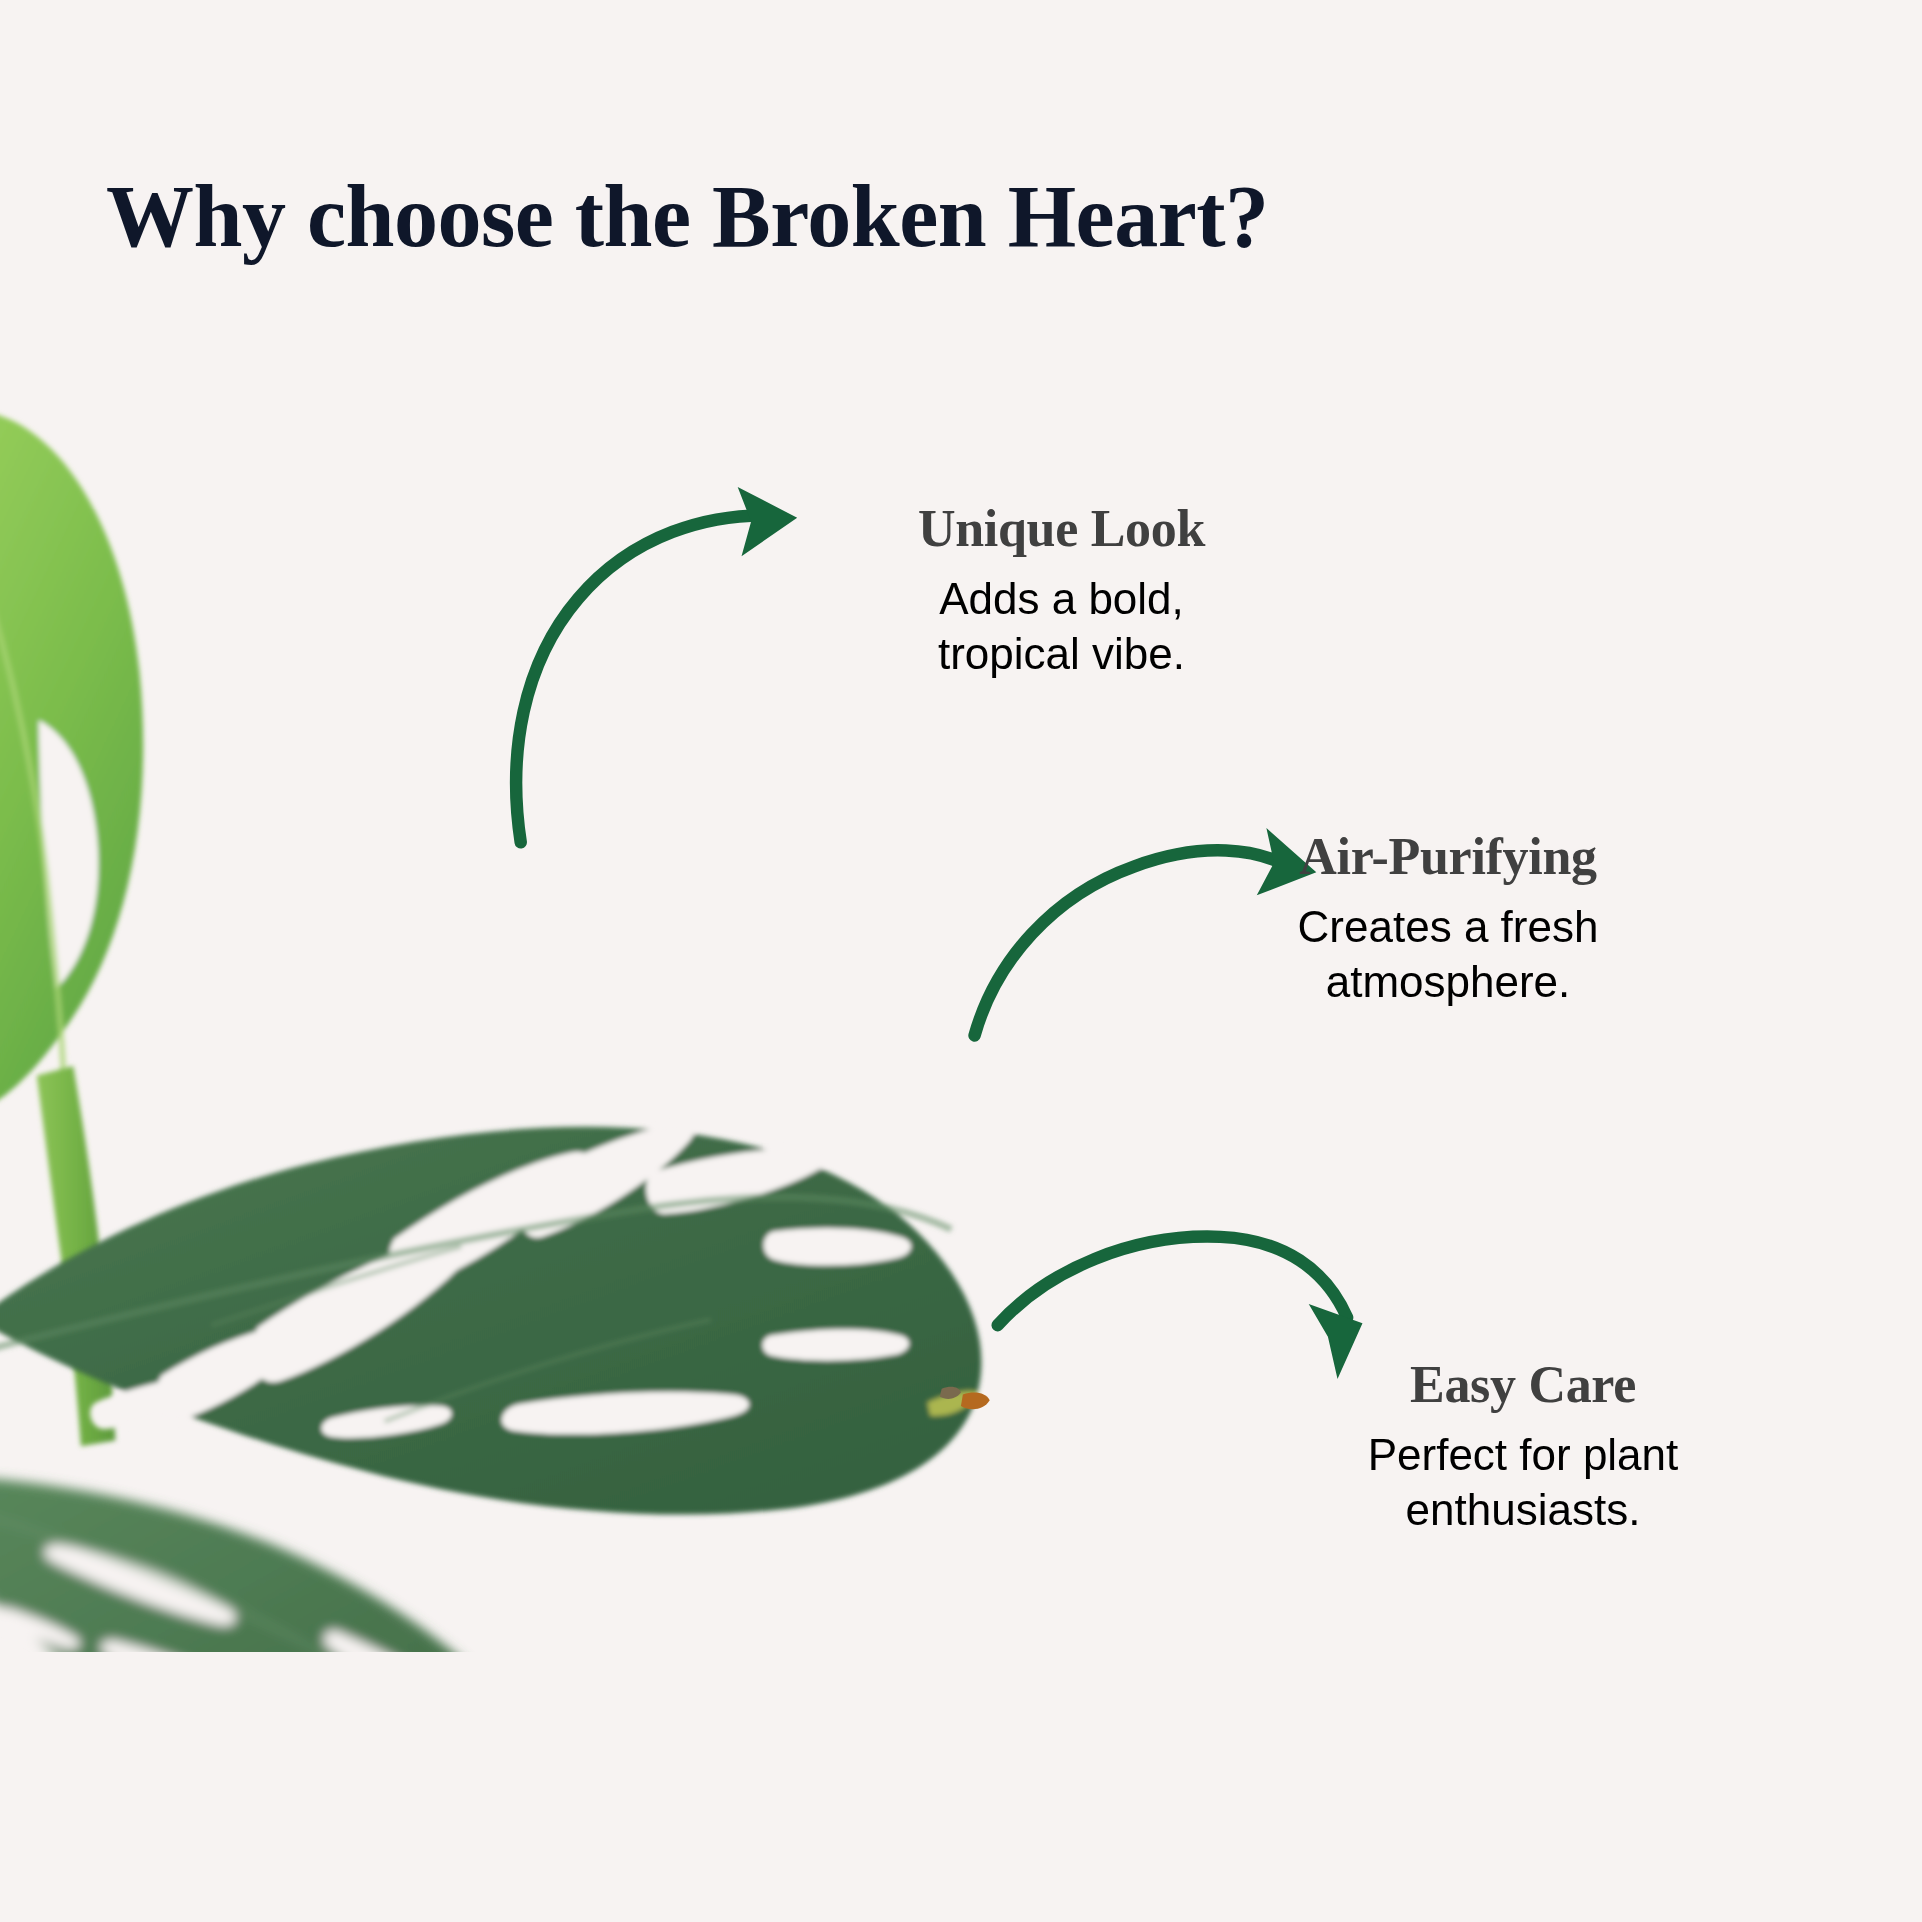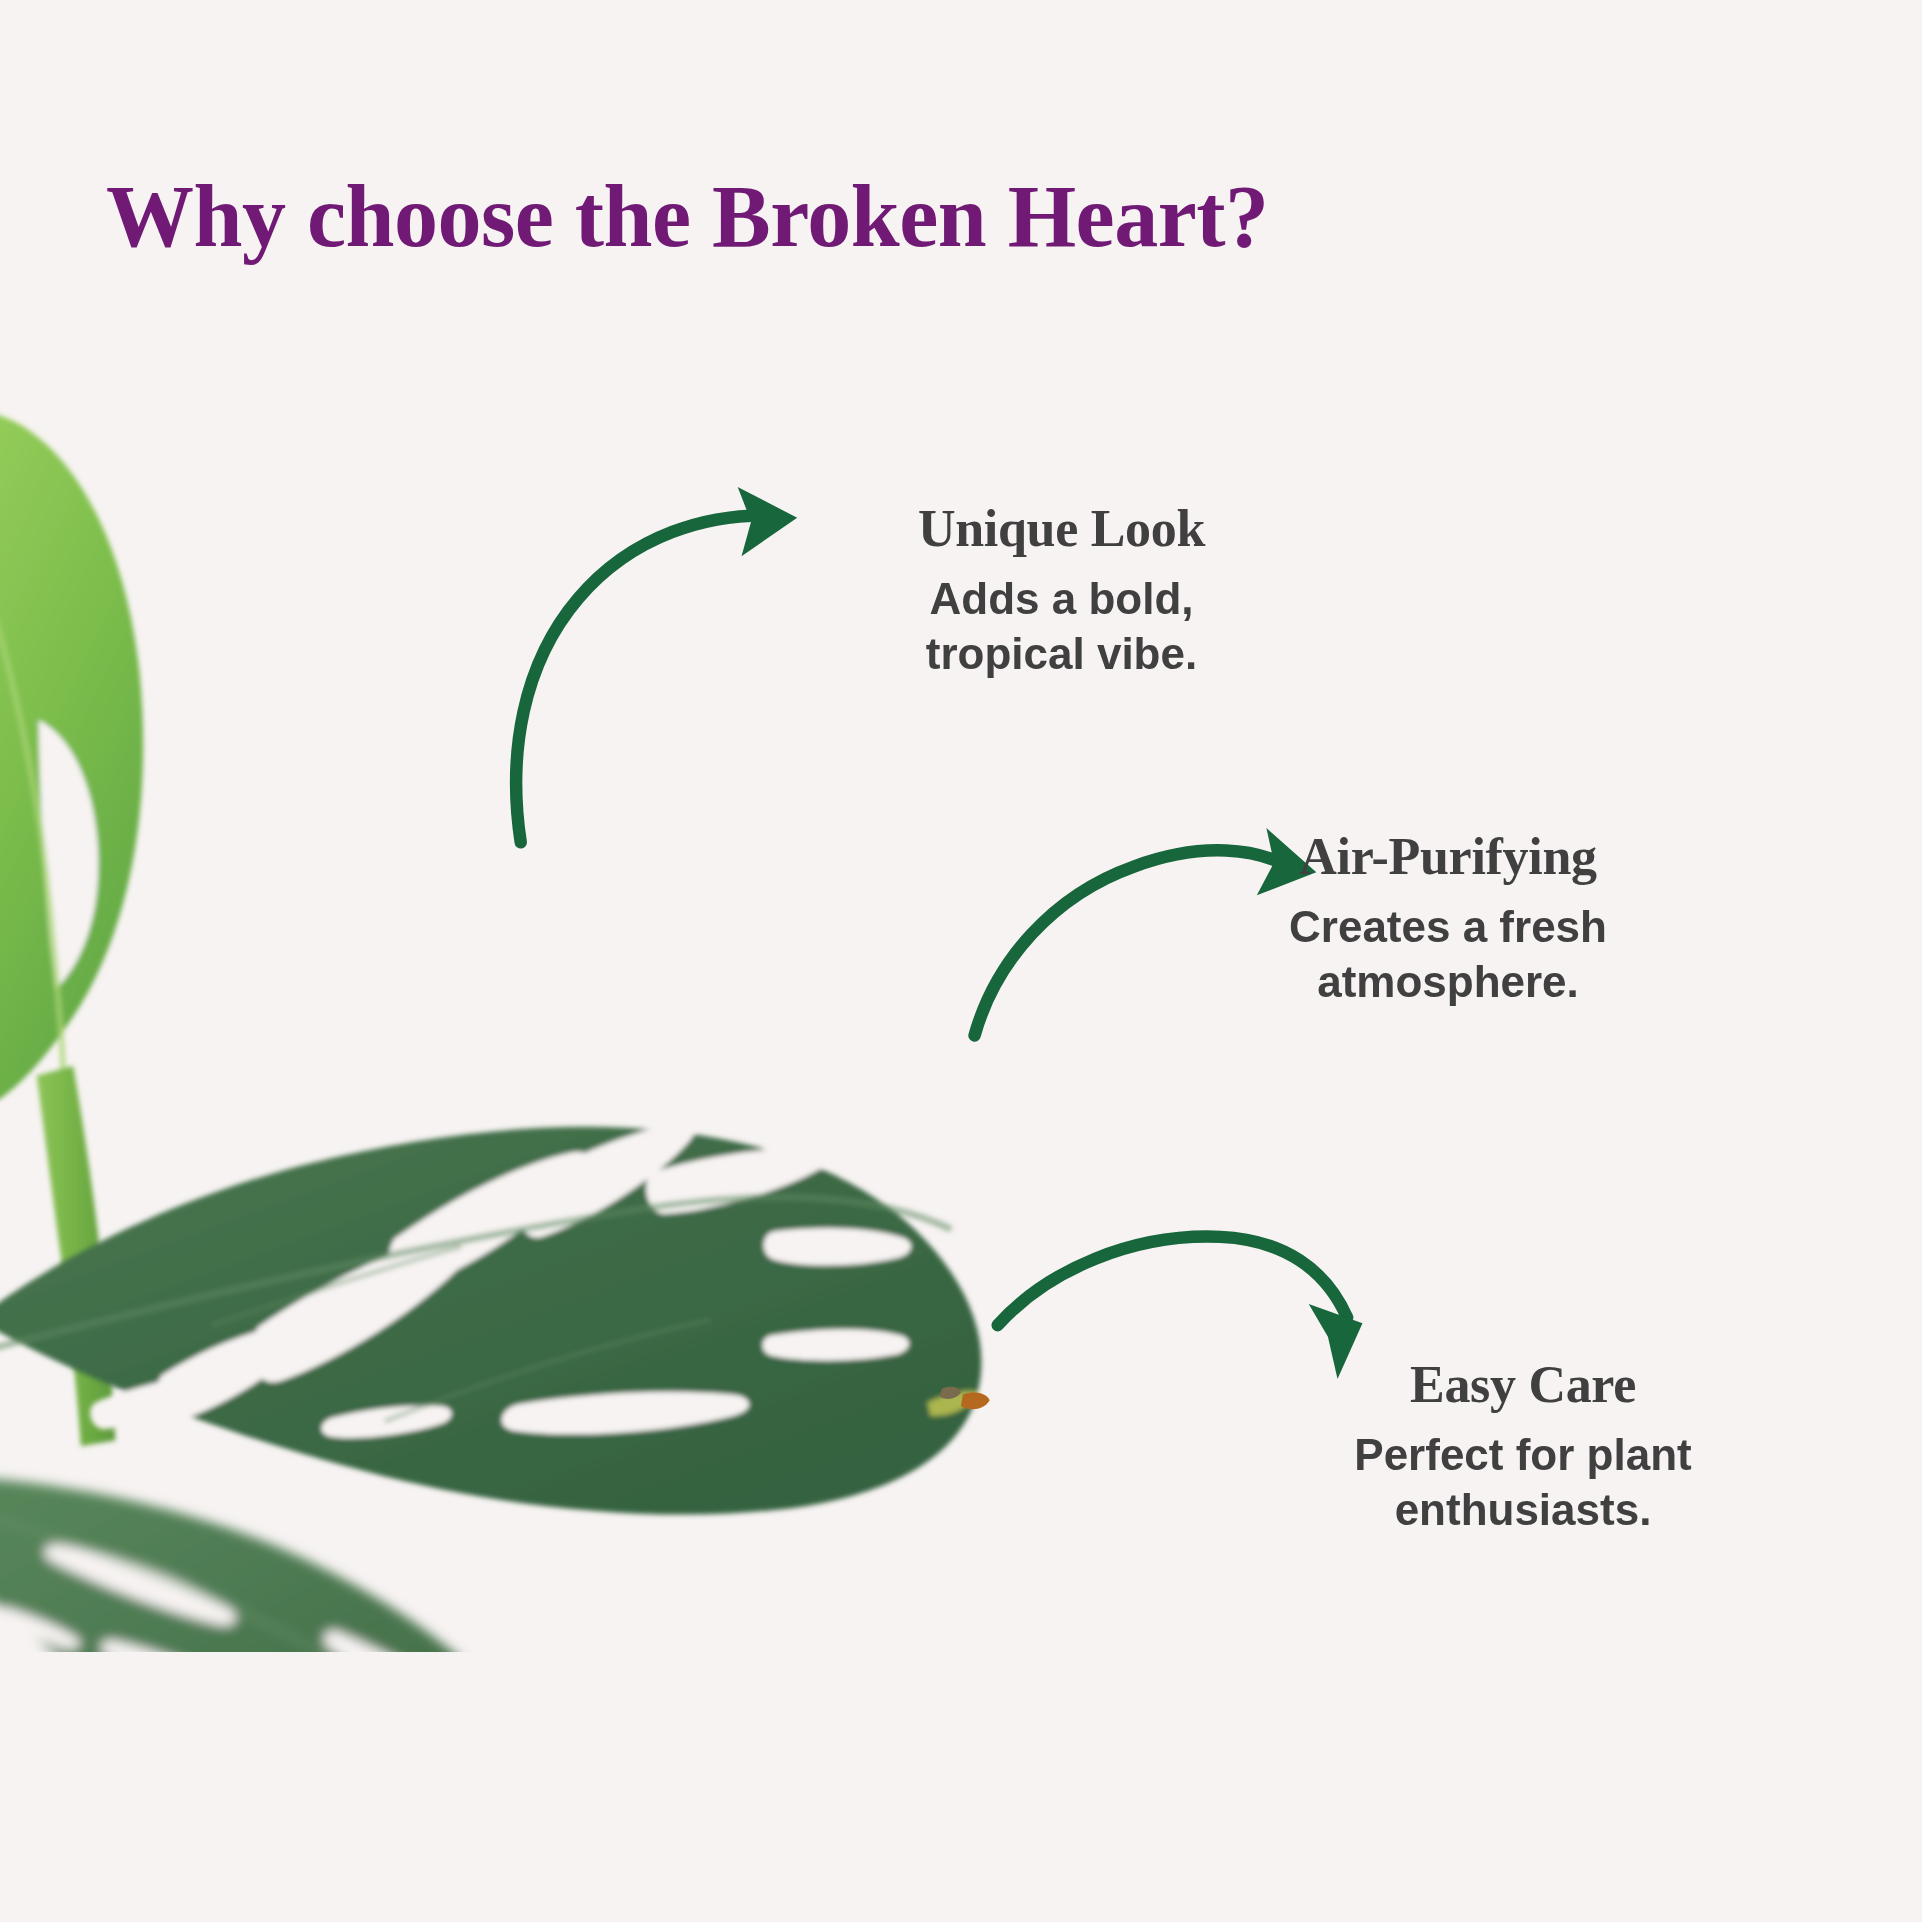--- a/index.html
+++ b/index.html
@@ -19,44 +19,44 @@
   
   #page-title {
     position: absolute;
     left: 106px;
     top: 171px;
     width: 1633px;
     font-family: "Liberation Serif", serif;
     font-weight: bold;
     font-size: 88px;
     letter-spacing: -0.5px;
-    color: #701a75;
+    color: #0f172a;
     line-height: 1.05;
     white-space: nowrap;
   }
 
   
   .feature {
     position: absolute;
     text-align: center;
   }
   .feature-heading {
     font-family: "Liberation Serif", serif;
     font-weight: bold;
     font-size: 52px;
     color: #404040;
     line-height: 1.1;
     white-space: nowrap;
     letter-spacing: -0.3px;
   }
   .feature-body {
     font-family: "Liberation Sans", sans-serif;
-    font-weight: 700;
+    font-weight: 400;
     font-size: 44px;
-    color: #404040;
+    color: #000000;
     line-height: 1.26;
     margin-top: 13.4px;
     white-space: nowrap;
   }
 
   #feature-unique   { left: 831px;  top: 500px;  width: 461px; }
   #feature-air      { left: 1198px; top: 828px;  width: 500px; }
   #feature-easy     { left: 1273px; top: 1356px; width: 500px; }
 
   

